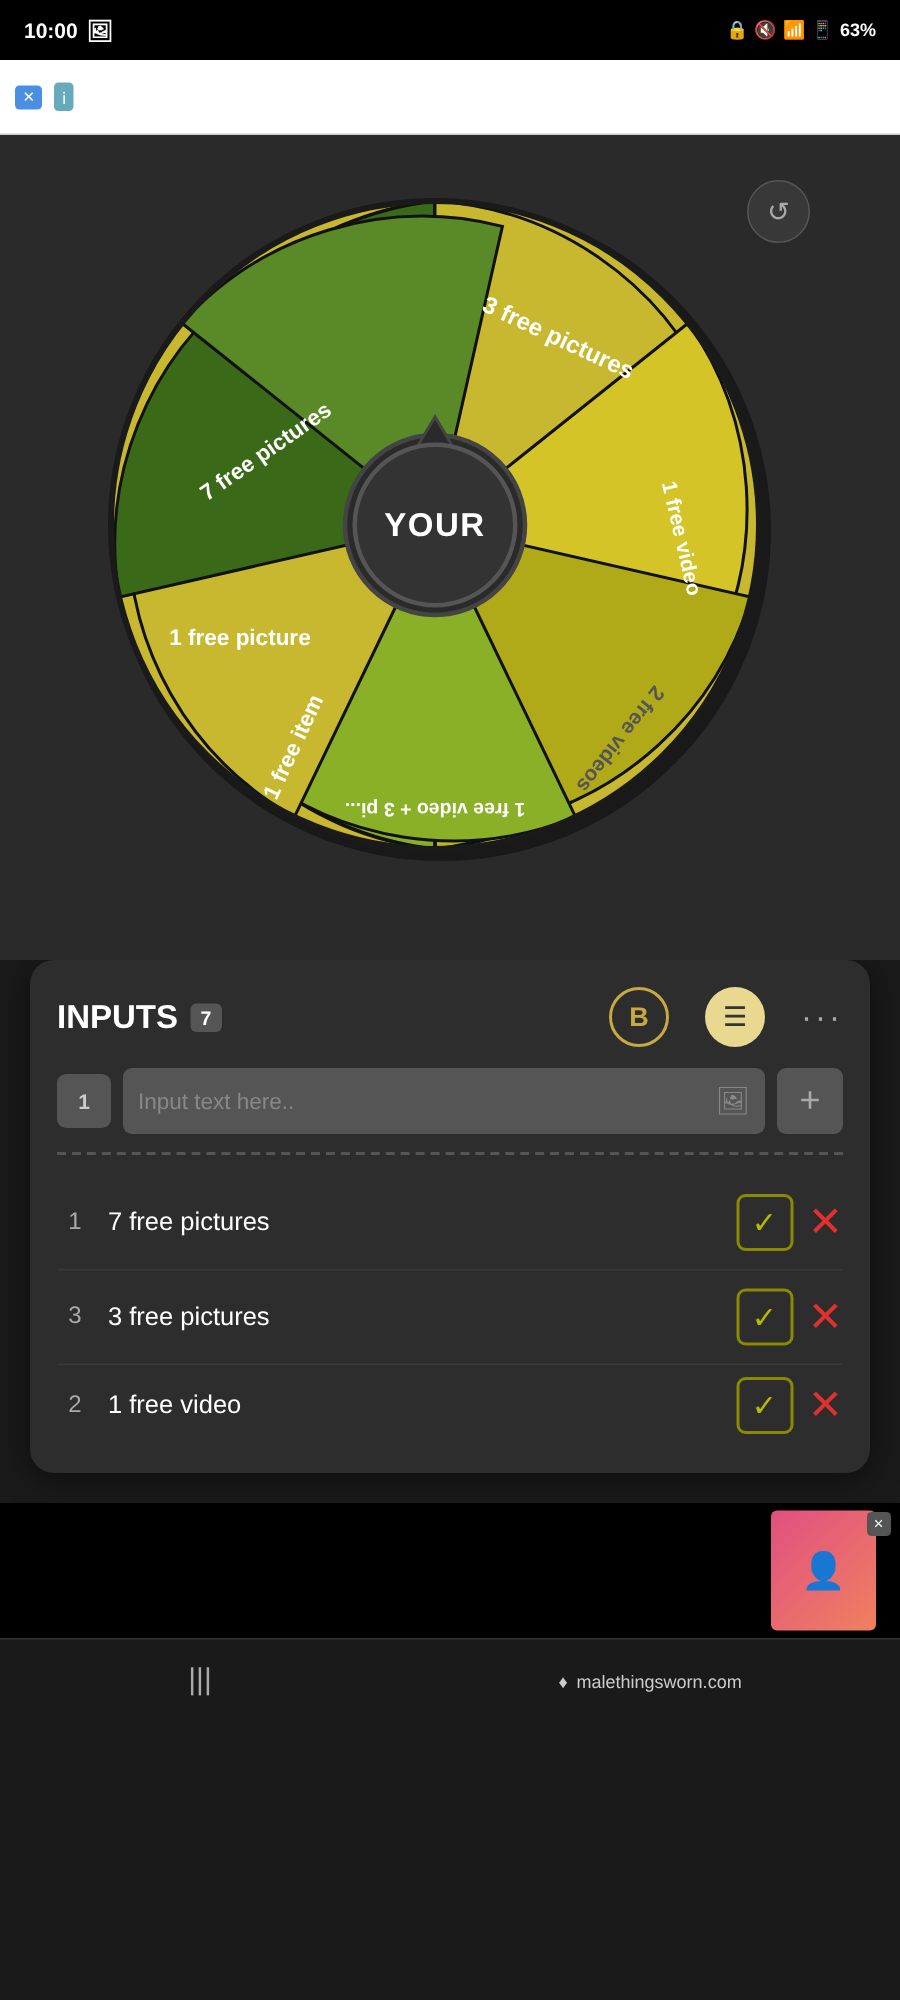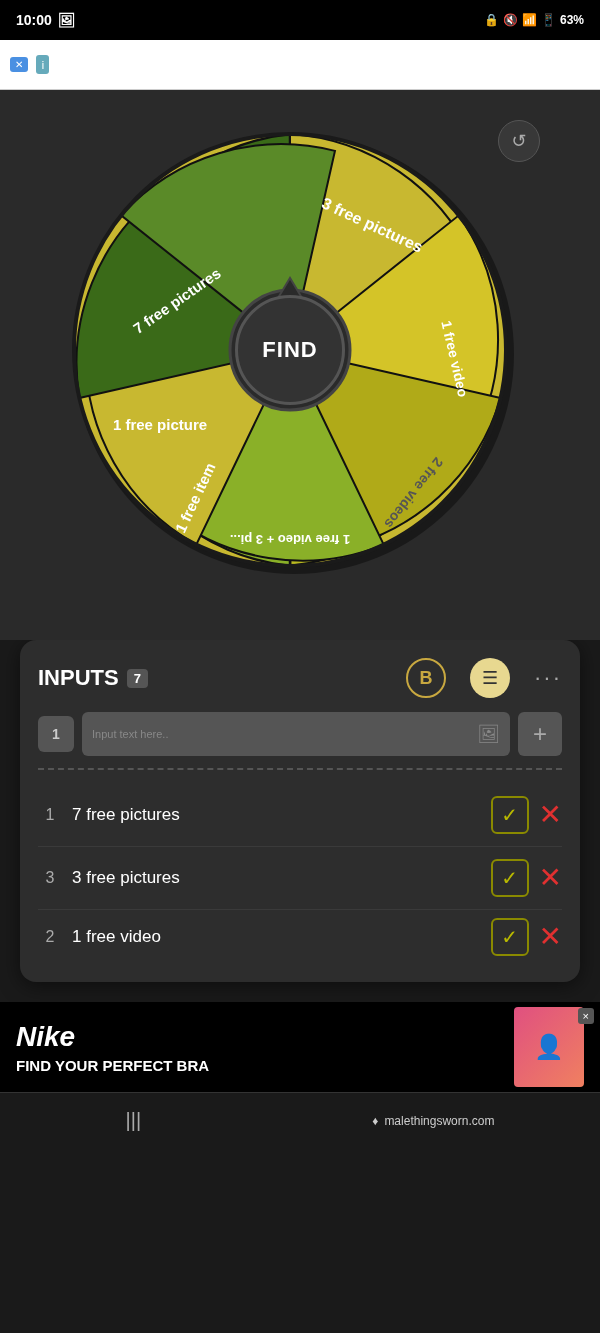--- a/index.html
+++ b/index.html
@@ -207,21 +207,21 @@
       padding: 8px 10px;
       color: #888;
       font-size: 15px;
       height: 44px;
       outline: none;
       display: flex;
       align-items: center;
       gap: 8px;
       cursor: text;
     }
-    .input-field-text { flex: 1; color: #888; font-size: 11px; }
+    .input-field-text { flex: 1; color: #888; font-size: 15px; }
     .input-image-icon { color: #888; font-size: 18px; }
     .input-add-btn {
       background: #555;
       border: none;
       border-radius: 6px;
       width: 44px;
       height: 44px;
       color: #aaa;
       font-size: 24px;
       cursor: pointer;
@@ -451,21 +451,21 @@
         <circle cx="230" cy="230" r="216" fill="none" stroke="#1a1a1a" stroke-width="4"></circle>
 
         <circle cx="230" cy="230" r="60" fill="#2a2a2a" stroke="#444" stroke-width="3"></circle>
 
         <polygon points="230,158 218,178 242,178" fill="#2a2a2a" stroke="#444" stroke-width="2"></polygon>
       </svg>
 
       
       <div style="position:absolute; top:50%; left:50%; transform:translate(-50%,-50%); z-index:20;">
         <button class="spin-btn">
-          <span class="spin-btn-text">FIND</span>
+          <span class="spin-btn-text">YOUR</span>
         </button>
       </div>
     </div>
   </div>
 </div>
 
 <div class="inputs-panel">
   <div class="inputs-header">
     <div class="inputs-title">
       <span>INPUTS</span>
@@ -509,24 +509,20 @@
 
   <div class="list-item" style="overflow:hidden; max-height:54px;">
     <span class="list-num">2</span>
     <span class="list-label">1 free video</span>
     <button class="check-btn">✓</button>
     <button class="delete-btn">✕</button>
   </div>
 </div>
 
 <div class="ad-banner-bottom">
-  <div style="display:flex; flex-direction:column; gap:4px;">
-    <span class="ad-logo">Nike</span>
-    <span class="ad-text">FIND YOUR PERFECT BRA</span>
-  </div>
   <div class="ad-figure">👤</div>
   <button class="ad-close-btn">×</button>
 </div>
 
 <div class="bottom-nav">
   <button class="nav-btn">|||</button>
   <div class="nav-brand">
     <span>♦</span>
     <span>malethingsworn.com</span>
   </div>

